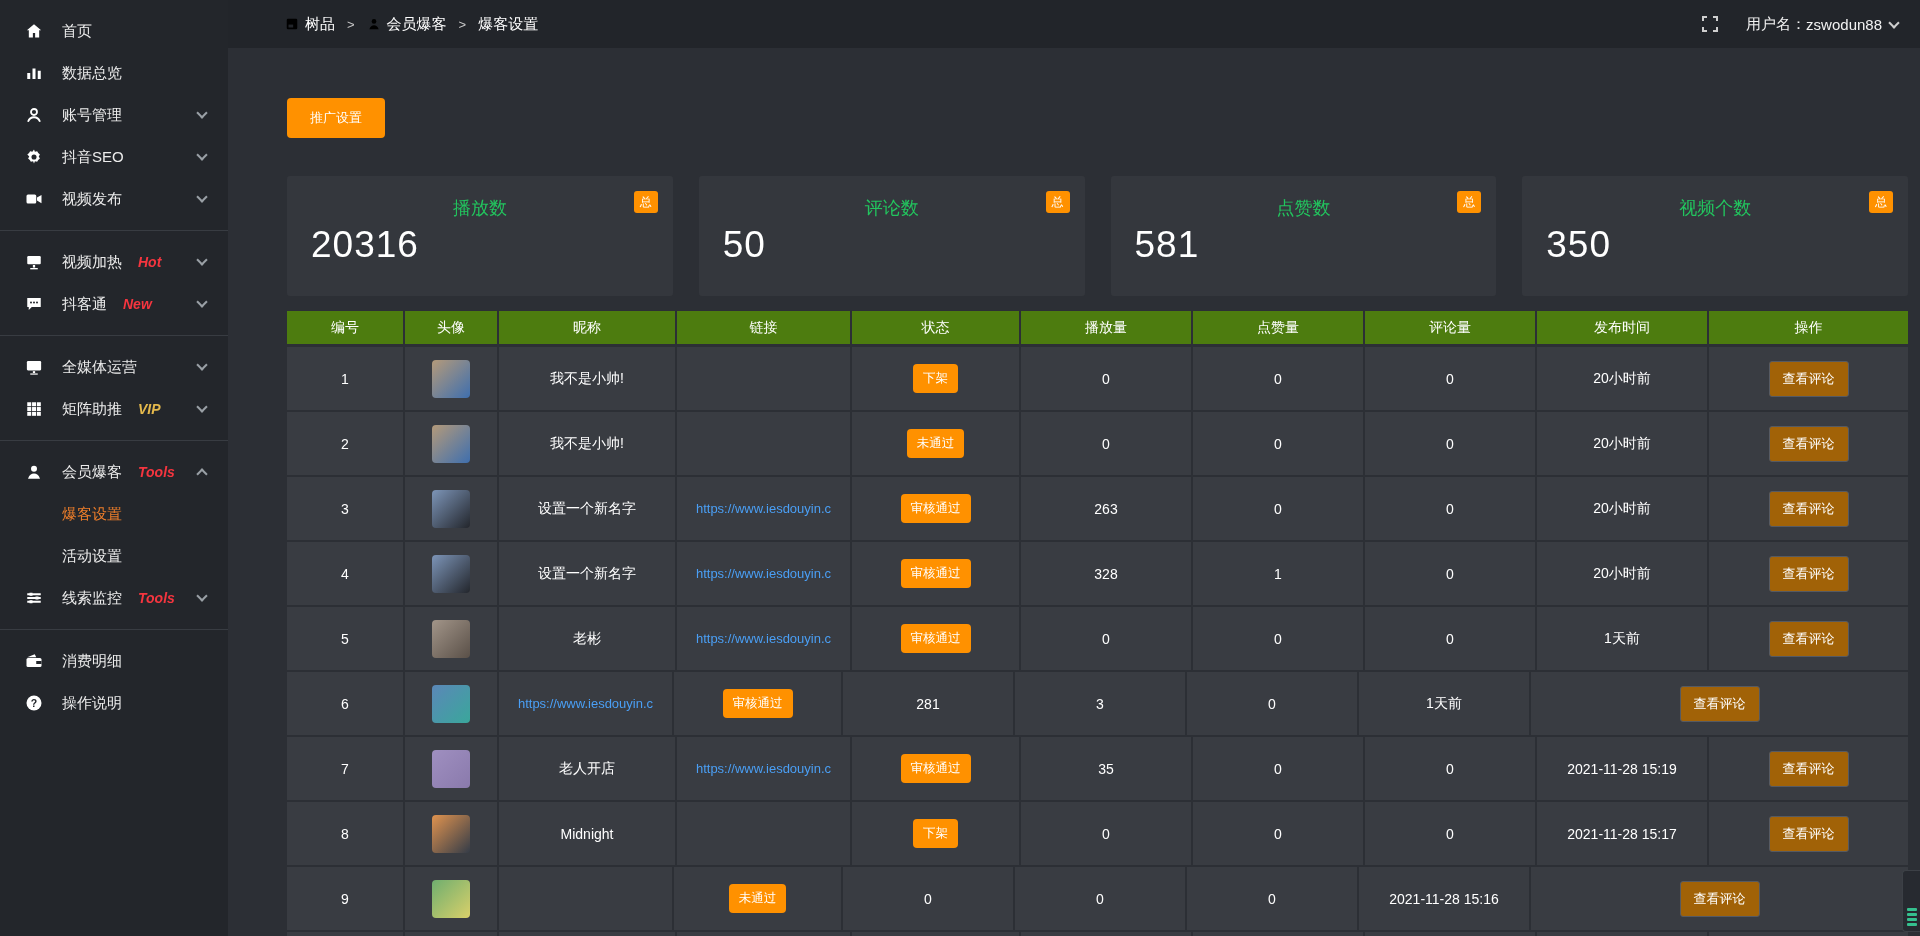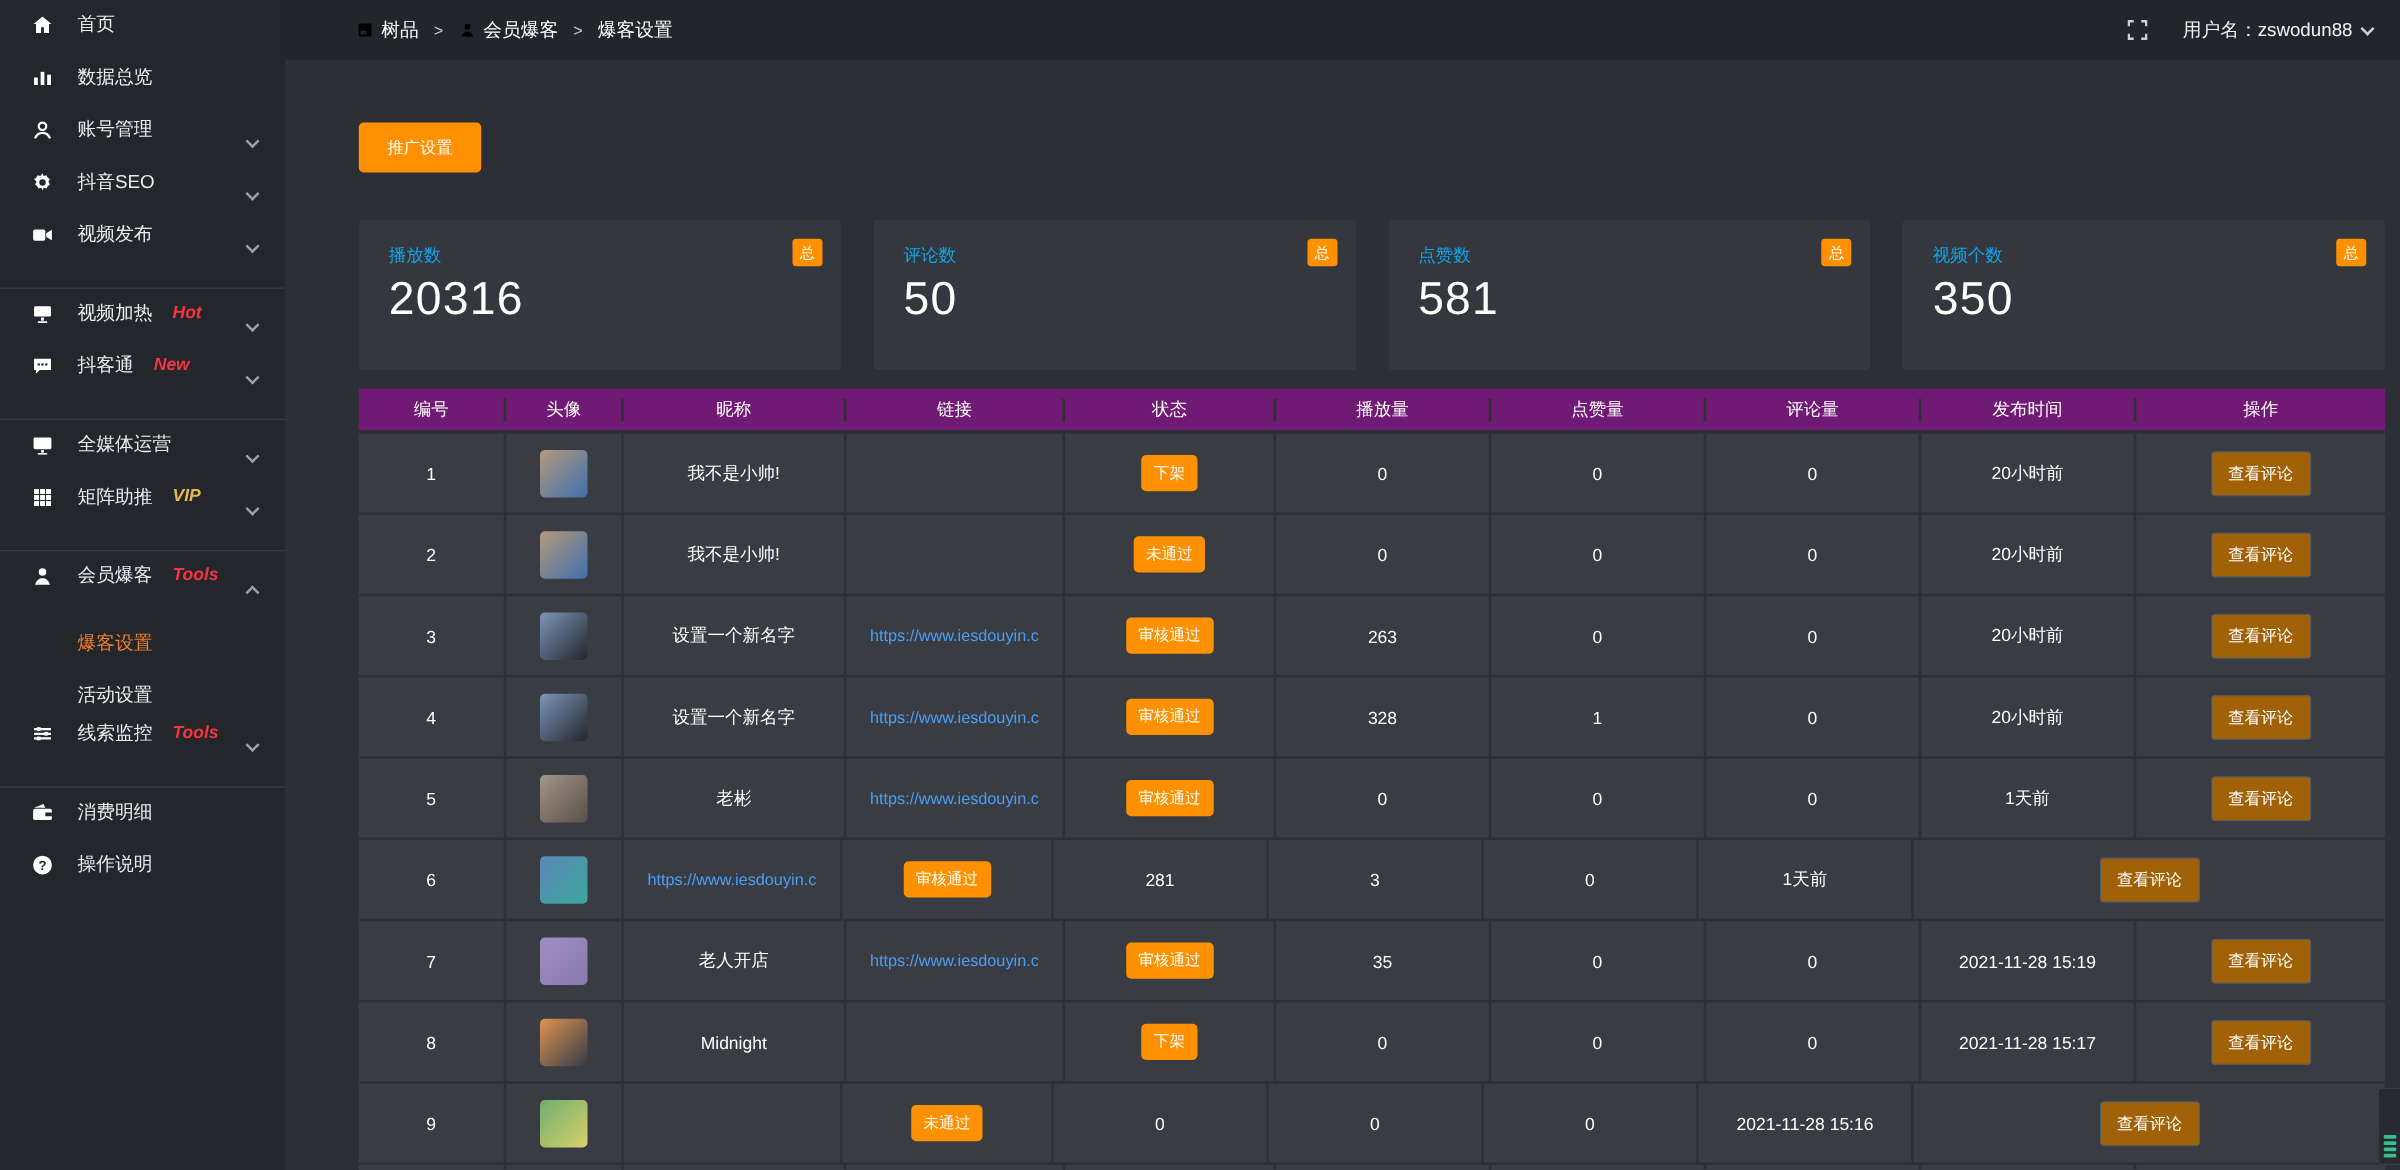--- a/index.html
+++ b/index.html
@@ -8,21 +8,21 @@
   .app { display:flex; width:100%; height:100%; }
 
   
   .sidebar { width:228px; min-width:228px; height:100%; background:#23262b; overflow:hidden; }
   .logo { position:relative; height:60px; padding:16px 0 0 14px; white-space:nowrap; }
   .logo-arc { position:absolute; top:5px; left:26px; width:130px; height:18px;
               border-top:3px solid #fff; border-radius:50% 50% 0 0 / 100% 100% 0 0; }
   .logo-en { font-size:31px; font-weight:800; letter-spacing:1px; color:#fff; }
   .logo-cn { font-size:29px; font-weight:800; color:#fff; margin-left:6px; }
   .menu { margin-top:10px; }
-  .menu-item { position:relative; display:flex; height:42px; padding-left:24px; cursor:pointer; }
+  .menu-item { position:relative; display:flex; align-items:center; height:42px; padding-left:24px; cursor:pointer; }
   .icon-slot { width:20px; height:20px; margin-right:18px; display:flex; align-items:center; justify-content:center; }
   .icon-slot svg { width:18px; height:18px; }
   .menu-label { font-size:15px; color:#ececec; }
   .menu-badge { margin-left:16px; font-style:italic; font-weight:bold; font-size:14px; }
   .badge-red { color:#f5353f; }
   .badge-gold { color:#e5b94c; }
   .chev { position:absolute; right:22px; width:8px; height:8px;
           border-right:2px solid #9aa0a6; border-bottom:2px solid #9aa0a6; }
   .chev-down { transform:rotate(45deg); top:15px; }
   .chev-up { transform:rotate(-135deg); top:19px; }
@@ -44,28 +44,28 @@
   .username { display:flex; align-items:center; font-size:15px; color:#f2f2f2; cursor:pointer; }
   .user-caret { width:8px; height:8px; border-right:2px solid #cfcfcf; border-bottom:2px solid #cfcfcf;
                 transform:rotate(45deg); margin:-3px 0 0 8px; }
 
   
   .content { position:relative; flex:1; padding:50px 12px 0 59px; overflow:hidden; }
   .promo-btn { background:#ff9100; color:#fff; border:none; border-radius:4px; font-size:13px;
                padding:11px 23px; cursor:pointer; font-family:inherit; }
   .stats { display:flex; gap:26px; margin-top:38px; }
   .stat-card { flex:1; height:120px; background:#34373d; border-radius:3px; padding:20px 24px; position:relative; }
-  .stat-label { font-size:14px; color:#0ea5e9; }
+  .stat-label { font-size:18px; color:#22c55e;text-align:center; }
   .stat-value { font-size:37px; color:#fff; margin-top:4px; letter-spacing:1px; }
   .stat-badge { position:absolute; top:15px; right:15px; background:#ff9100; color:#fff; font-size:12px;
                 line-height:1; padding:5px 6px; border-radius:3px; }
 
   
   .table { margin-top:15px; }
-  .thead { display:flex; height:36px; background:#701a75; border-bottom:3px solid #2c2f35;align-items:center; }
+  .thead { display:flex; height:36px; background:#4d7c0f; border-bottom:3px solid #2c2f35; }
   .tr { display:flex; height:65px; background:#393c42; border-bottom:2px solid #2c2f35; }
   .th,.td { display:flex; align-items:center; justify-content:center; font-size:14px; color:#fff;
             border-right:2px solid #2c2f35; overflow:hidden; }
   .th:last-child,.td:last-child { border-right:none; }
   .c0{width:118px;min-width:118px}.c1{width:94px;min-width:94px}.c2{width:178px;min-width:178px}
   .c3{width:175px;min-width:175px}.c4{width:169px;min-width:169px}.c5{width:172px;min-width:172px}
   .c6{width:172px;min-width:172px}.c7{width:172px;min-width:172px}.c8{width:172px;min-width:172px}
   .c9{flex:1}
   .avatar { width:38px; height:38px; border-radius:4px; }
   .vlink { color:#4a9ff5; font-size:13px; text-decoration:none; white-space:nowrap; overflow:hidden;

